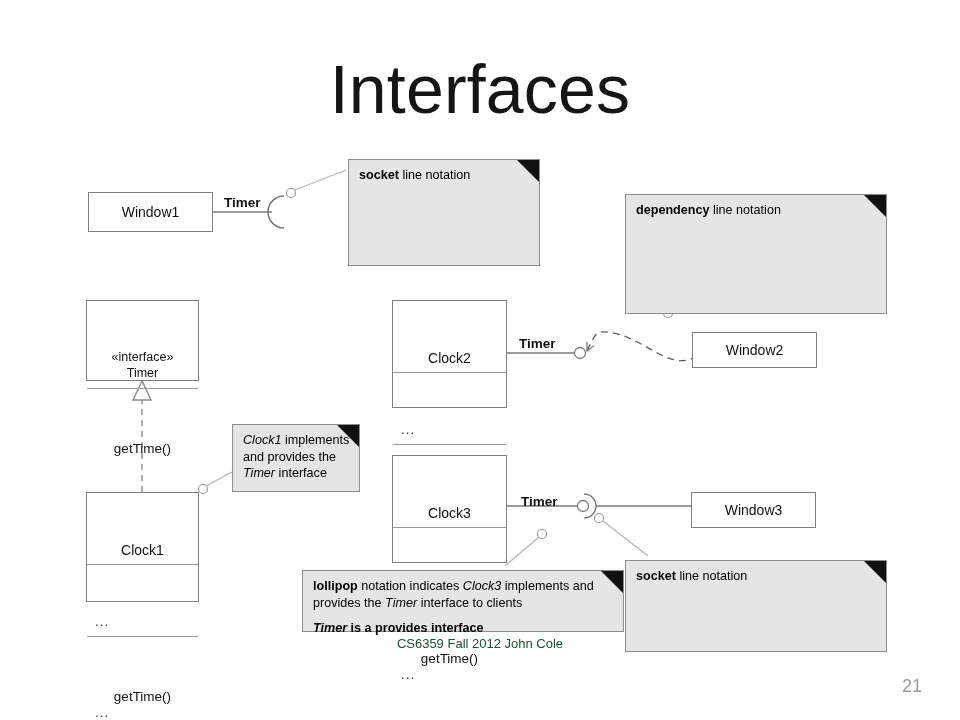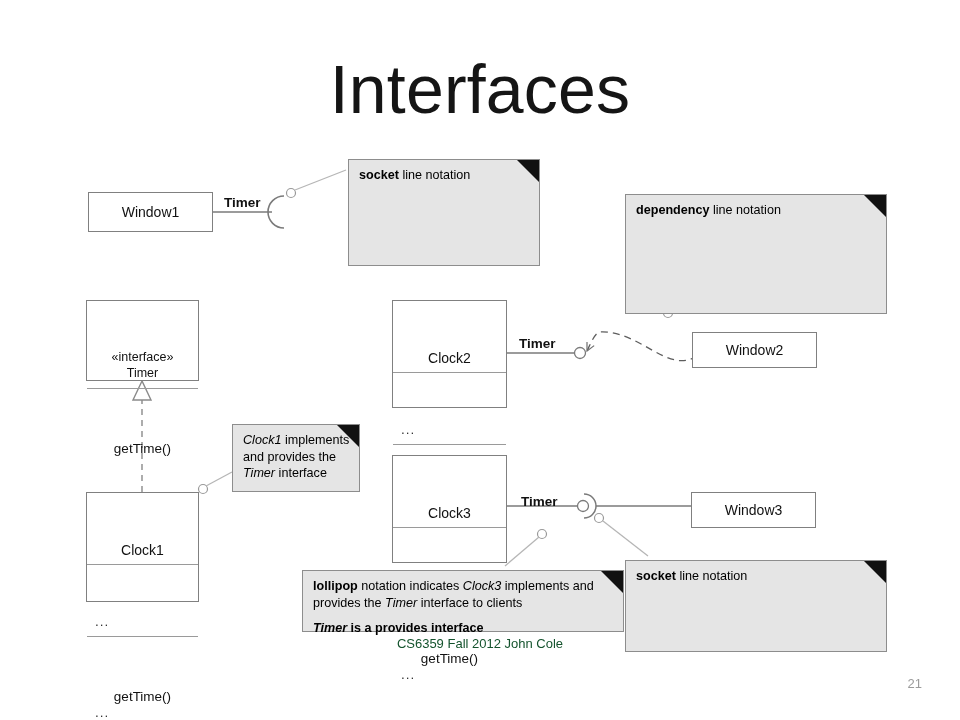--- a/index.html
+++ b/index.html
@@ -145,21 +145,21 @@
     top: 636px;
     width: 960px;
     text-align: center;
     font-size: 13px;
     color: #14532d;
   }
   #footer-page {
     position: absolute;
     right: 38px;
     top: 676px;
-    font-size: 13px;
+    font-size: 18px;
     color: #9b9b9b;
   }
 </style>
 </head>
 <body>
 
 <div id="slide-title">Interfaces</div>
 
 <div id="diagram">
 

